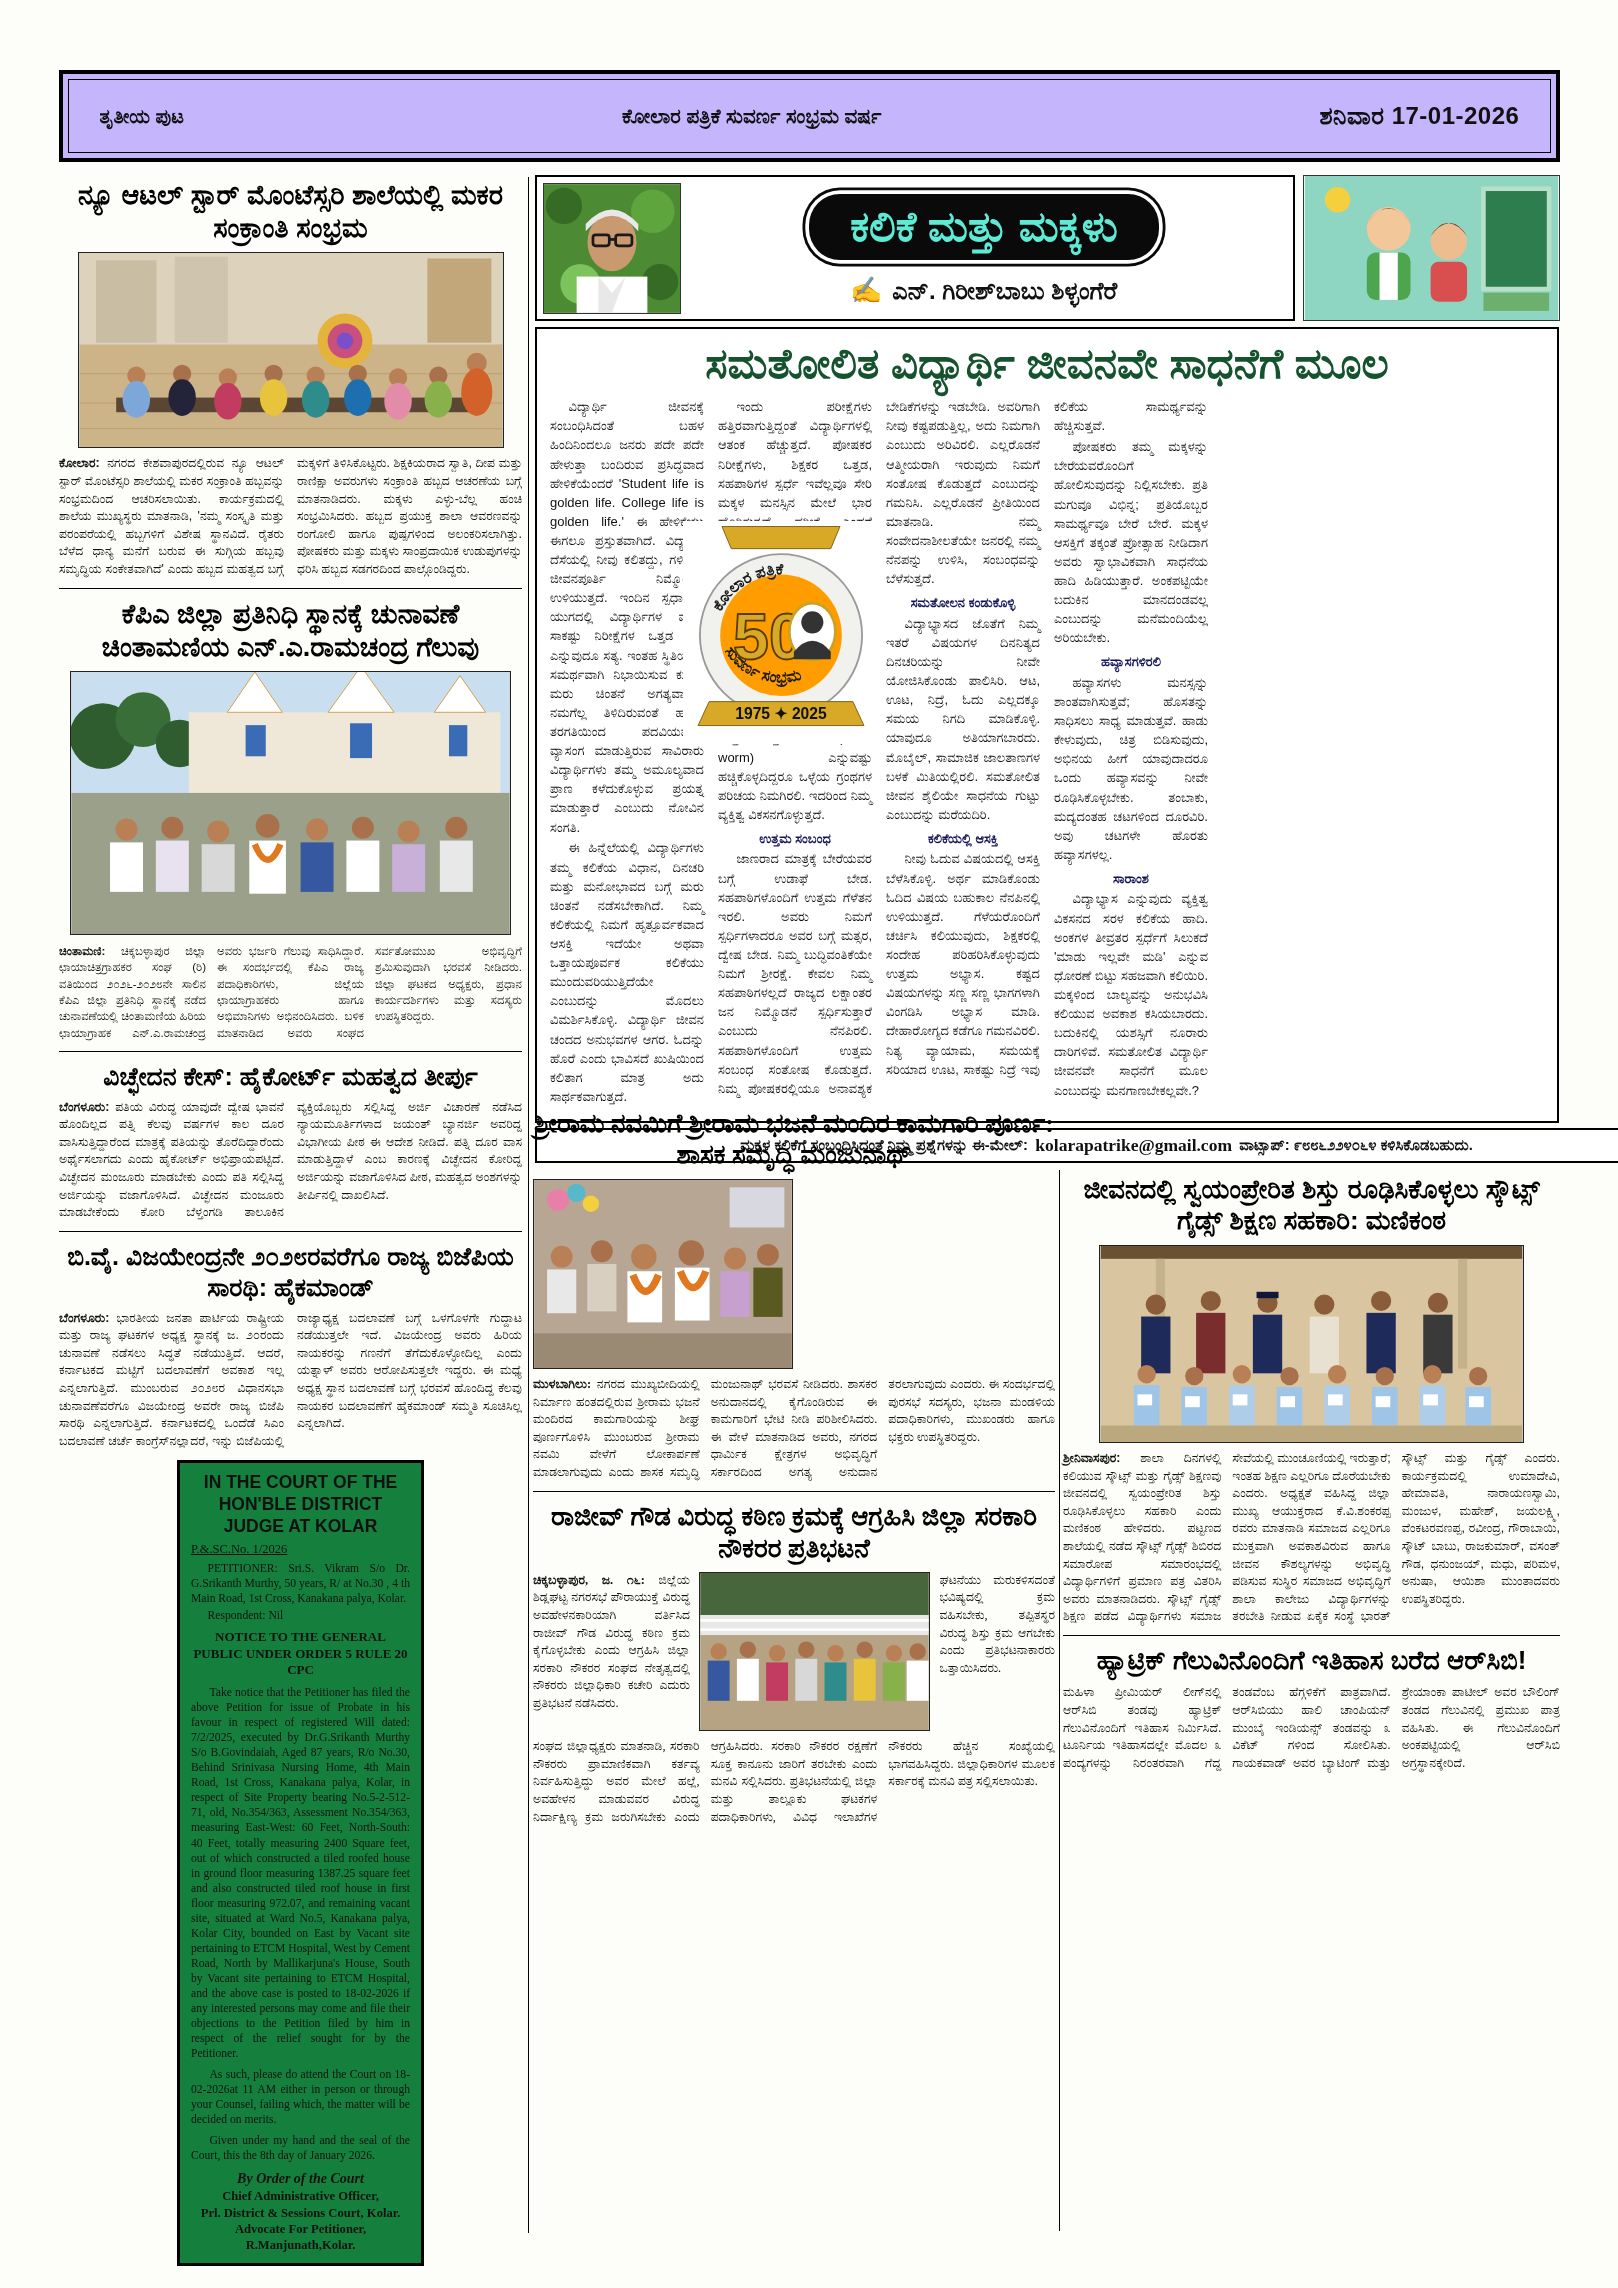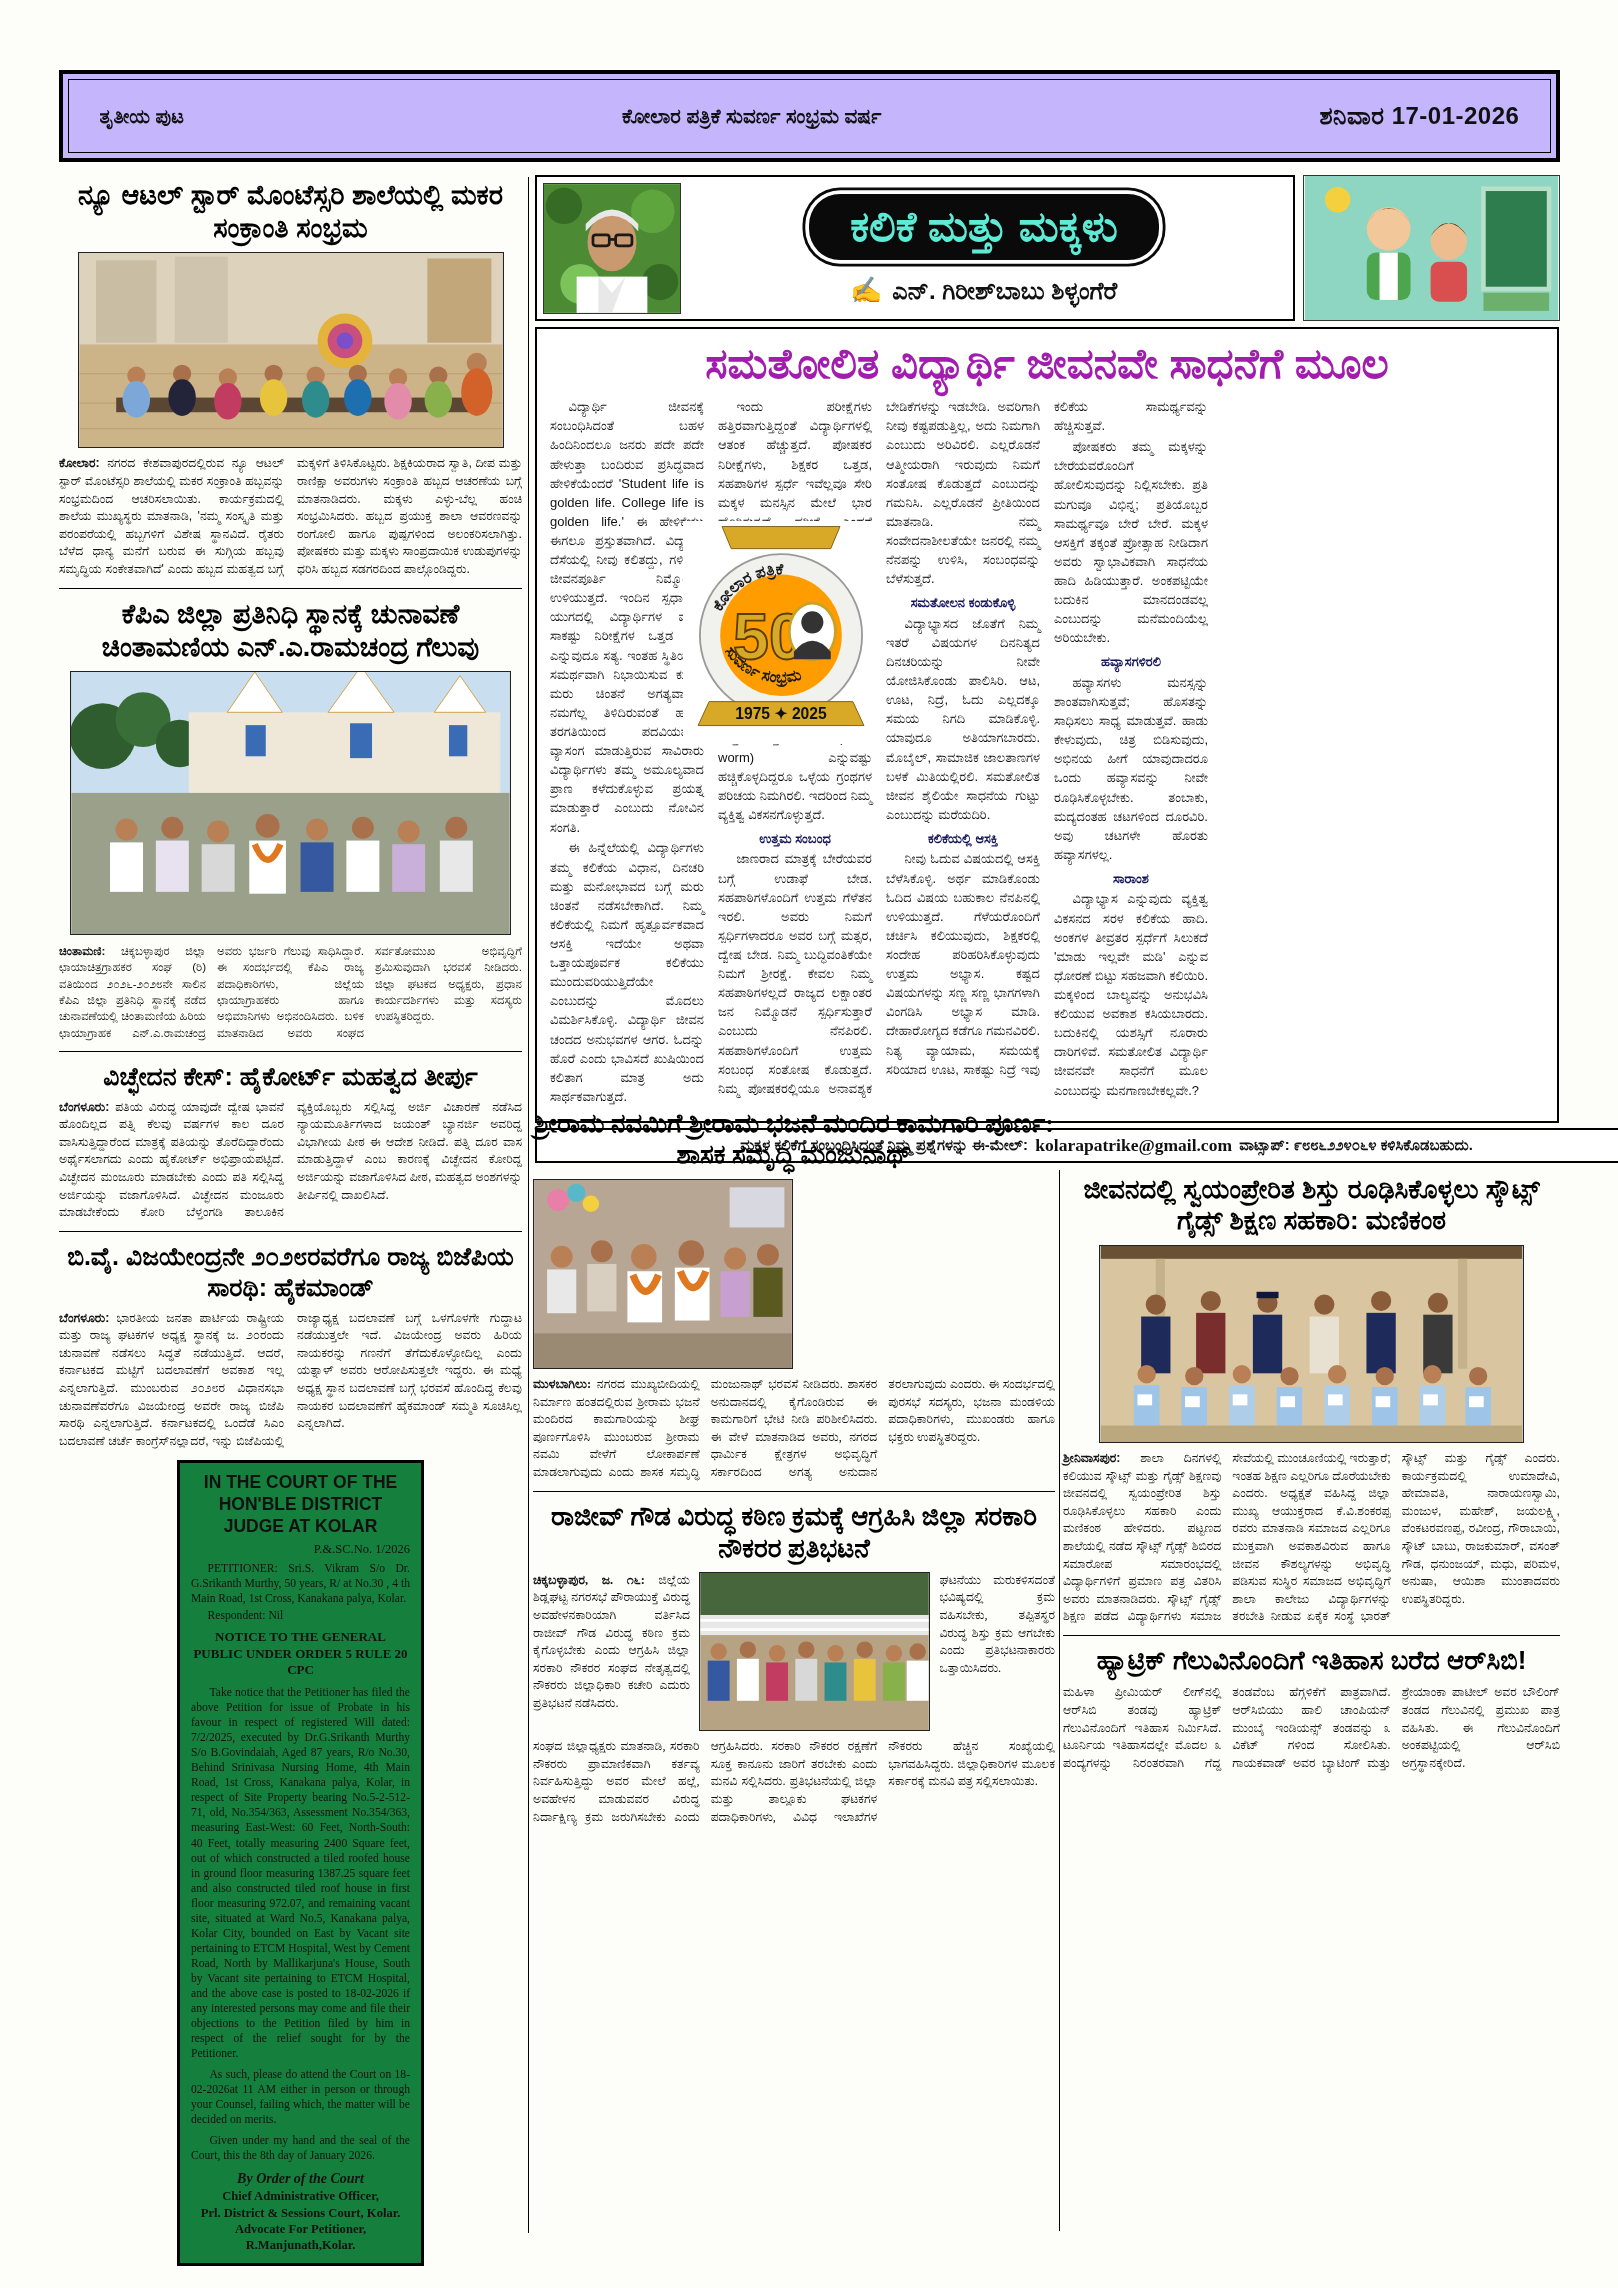--- a/index.html
+++ b/index.html
@@ -36,21 +36,21 @@
   .mh-right { flex:1; display:flex; flex-direction:column; align-items:center; }
   .badge { background:#0a0a0a; color:#5eead4; border-radius:31px; padding:9.2px 41px;
            box-shadow:0 0 0 3.7px #fff, 0 0 0 6.5px #0a0a0a; font-size:42px; font-weight:800; margin-top:3.7px; }
   .author-line { margin-top:14.8px; font-size:24px; font-weight:800; }
   .pen { font-size:26px; margin-right:9.2px; }
   .cartoon-box { position:absolute; left:1303px; top:175px; width:257px; height:146px; border:1.4px solid #333; }
 
   
   .main-box { position:absolute; left:535px; top:327px; width:1024px; height:796px;
               border:2.3px solid #000; background:#fff; padding:9.2px 13px; }
-  .main-head { color:#a21caf; font-size:42px; font-weight:800; text-align:center; margin:1.8px 0 9.2px; }
+  .main-head { color:#14532d; font-size:42px; font-weight:800; text-align:center; margin:1.8px 0 9.2px; }
   .main-cols { height:713px; column-count:6; column-gap:14px; font-size:13px; line-height:1.47;
                text-align:justify; column-fill:auto; overflow:hidden; }
   .flow-p { margin:0 0 1.8px; text-indent:18.5px; }
   .flow-h { font-weight:800; color:#14145c; text-align:center; margin:4.6px 0 1.8px; text-indent:0; }
   .logo-wrap { position:absolute; left:146px; top:192px; width:196px; height:223px; background:#fff; }
 
   .contact-bar { position:absolute; left:535px; top:1128px; width:1143px; height:35px; border:2.8px solid #000;
                  display:flex; align-items:center; justify-content:center; gap:7.4px; font-size:14.8px; font-weight:700; background:#fff; }
   .contact-bar .email { font-family:"Liberation Serif", serif; font-weight:800; font-size:17.5px; }
 
@@ -62,21 +62,21 @@
   .colnarrow { flex:1; text-align:justify; font-size:12.4px; line-height:1.42; }
 
   .vrule { position:absolute; width:0; border-left:1.4px solid #000; }
   .v1 { left:528px;  top:177px;  height:2056px; }
   .v2 { left:1059px; top:1170px; height:1061px; }
 
   
   .notice { margin:9.2px 0 0 118px; width:247px; border:3.7px solid #000; padding:9.2px 11px;
             font-family:"Liberation Serif", serif; font-size:11.6px; line-height:1.3; text-align:justify; background:#15803d; }
   .notice .t1 { font-family:"Liberation Sans", sans-serif; font-size:17.5px; font-weight:800; text-align:center; line-height:1.25; }
-  .notice .case { text-align:right; margin:3.7px 0; font-size:12.5px; }
+  .notice .case { text-align:left; margin:3.7px 0; font-size:12.5px;text-decoration:underline; }
   .notice .pet { text-indent:16.6px; }
   .notice .resp { text-indent:16.6px; margin:1.8px 0 5.5px; }
   .notice .nh { font-weight:800; text-align:center; font-size:13px; margin:5.5px 0; }
   .notice p { margin:0 0 5.5px; text-indent:18.5px; }
   .notice .sig-i { text-align:center; font-style:italic; font-weight:700; font-size:14px; margin-top:7.4px; }
   .notice .sig-b { text-align:center; font-weight:800; font-size:12.6px; }
 </style>
 </head>
 <body>
 

